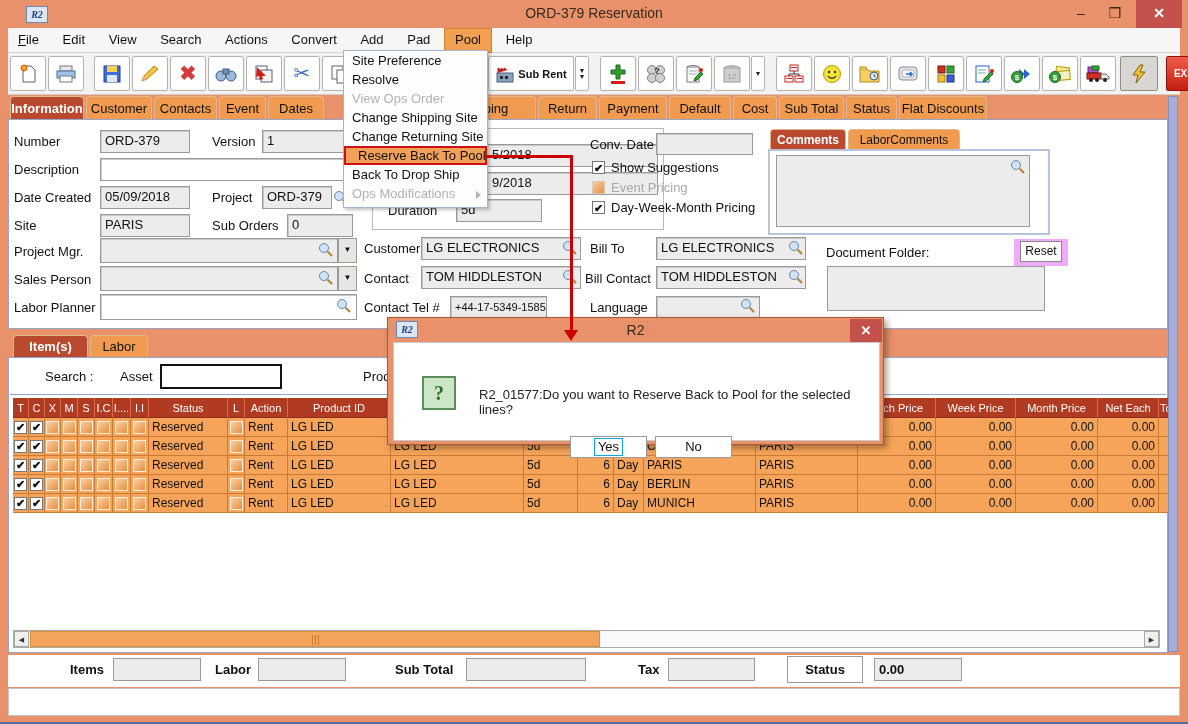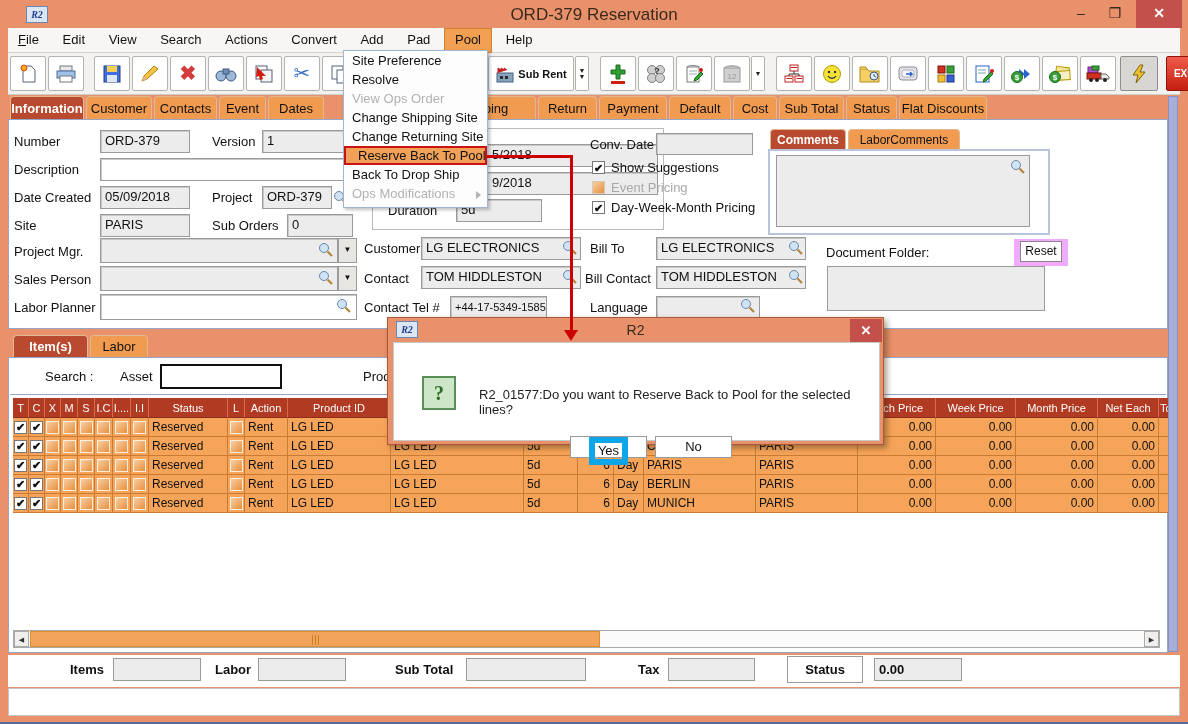--- a/index.html
+++ b/index.html
@@ -4,21 +4,21 @@
 <style>
   * { margin:0; padding:0; box-sizing:border-box; }
   html,body { width:1188px; height:724px; overflow:hidden; }
   body { font-family:"Liberation Sans", sans-serif; font-size:13px; color:#111; }
   #win { position:absolute; left:0; top:0; width:1188px; height:724px; background:#E8916A; }
 
   
   #titlebar { position:absolute; left:0; top:0; width:1188px; height:28px; background:#E8916A; }
   .r2logo { position:absolute; width:22px; height:17px; background:#dce6f2; border:1px solid #6b88b5;
             color:#1c3f8f; font:italic bold 10px "Liberation Serif", serif; text-align:center; line-height:15px; }
-  #title-text { position:absolute; left:0; right:0; top:5px; text-align:center; font-size:17px; color:#3a2a1e; }
+  #title-text { position:absolute; left:0; right:0; top:5px; text-align:center; font-size:14px; color:#3a2a1e; }
   .winbtn { position:absolute; top:0; height:26px; text-align:center; color:#3a2a1e; font-size:14px; line-height:26px; }
   #btn-min { right:92px; width:30px; }
   #btn-max { right:58px; width:30px; }
   #btn-close { right:6px; width:46px; background:#C4504B; color:#fff; font-weight:bold; height:28px; }
 
   
   #menubar { position:absolute; left:8px; top:28px; width:1172px; height:25px; background:#f7f6f4; border-bottom:1px solid #d7d4d0; }
   .menu-item { display:inline-block; padding:4px 10px 0 10px; height:25px; color:#111; }
   .menu-item.active { background:#F0A050; border:1px solid #cf8030; padding-top:3px; }
   .ul-first::first-letter { text-decoration:underline; }
@@ -100,21 +100,21 @@
   #dialog { position:absolute; left:387px; top:317px; width:497px; height:128px; background:#E8916A; border:1px solid #a85a38;
             box-shadow:3px 3px 6px rgba(60,40,20,.45); z-index:50; }
   #dlg-title { position:absolute; left:0; top:0; right:0; height:24px; }
   #dlg-title-text { position:absolute; left:0; right:0; top:4px; text-align:center; color:#3a2a1e; font-size:14px; }
   #dlg-close { position:absolute; right:1px; top:1px; width:32px; height:23px; background:#C4504B; color:#fff; text-align:center; line-height:23px; font-weight:bold; }
   #dlg-body { position:absolute; left:5px; top:24px; width:487px; height:99px; background:#fff; border:1px solid #c9c9c9; }
   #dlg-icon { position:absolute; left:28px; top:33px; width:34px; height:34px; background:#cde6c8; border:2px solid #5a8f5a;
               color:#2f6b2f; font:bold 20px "Liberation Serif",serif; text-align:center; line-height:31px; }
   #dlg-msg { position:absolute; left:85px; top:44px; right:14px; font-size:13px; color:#222; }
   .dlg-btn { position:absolute; top:93px; width:77px; height:22px; background:#fff; border:1px solid #9a9a9a; text-align:center; line-height:20px; font-size:13px; }
-  .focusring { display:inline-block; border:6px solid #0ea5e9; padding:0 3px; line-height:16px; }
+  .focusring { display:inline-block; border:1px solid #0ea5e9; padding:0 3px; line-height:16px; }
 
   
   #hscroll { position:absolute; left:13px; top:630px; width:1147px; height:18px; background:#fafafa; border:1px solid #aaa; }
   .sb-btn { position:absolute; top:0; width:15px; height:16px; background:#f0efed; border:1px solid #aaa; font-size:7px; text-align:center; line-height:15px; color:#333; }
   #hthumb { position:absolute; left:16px; top:0; width:570px; height:16px; background:#F2A45C; border:1px solid #d98f2b; }
   .grip { position:absolute; left:50%; top:3px; width:1px; height:10px; background:#c97f27; box-shadow:3px 0 0 #c97f27,-3px 0 0 #c97f27; }
   #vscroll { position:absolute; left:1168px; top:96px; width:10px; height:556px; background:#a7afd9; border:1px solid #8790c2; }
 
   #summary { position:absolute; left:8px; top:655px; width:1172px; height:32px; background:#fff; }
   .sum-lab { position:absolute; top:7px; font-weight:bold; }

